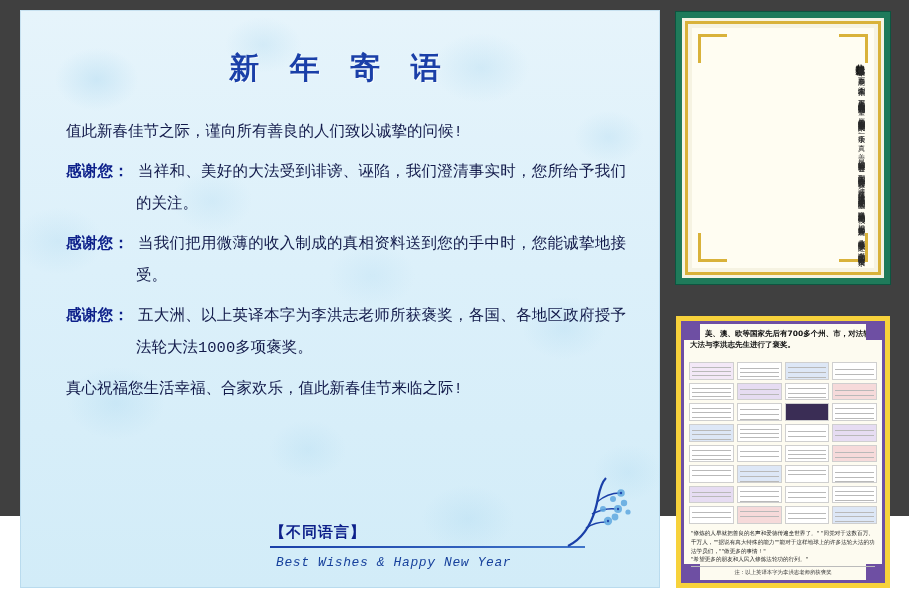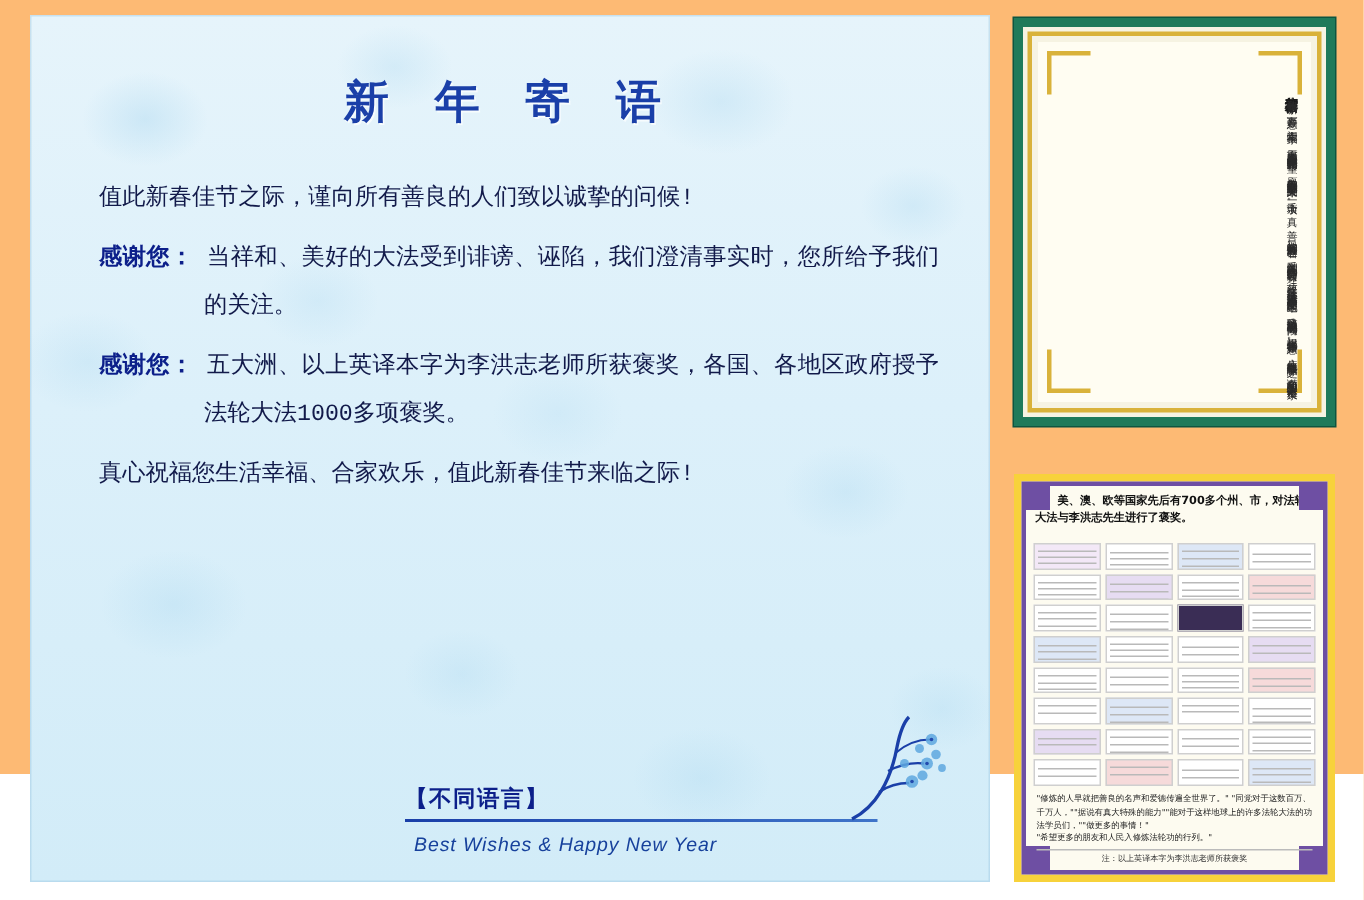--- a/index.html
+++ b/index.html
@@ -10,21 +10,21 @@
   body {
     width: 909px;
     height: 600px;
     font-family: "DejaVu Sans", "Liberation Sans", sans-serif;
     overflow: hidden;
   }
   .page {
     position: relative;
     width: 909px;
     height: 516px;
-    background: #fdba74;
+    background: #404040;
   }
 
   
   .card {
     position: absolute;
     left: 20px;
     top: 10px;
     width: 640px;
     height: 578px;
     background:
@@ -107,21 +107,21 @@
     left: 0;
     bottom: 28px;
     width: 315px;
     height: 2px;
     background: linear-gradient(90deg, #1a3fa8, #3f74c9);
   }
   .emblem-en {
     position: absolute;
     left: 6px;
     bottom: 6px;
-    font-family: Liberation Sans, sans-serif;
+    font-family: Liberation Mono, monospace;
     font-style: italic;
     font-size: 13px;
     color: #17419c;
     letter-spacing: 0.6px;
   }
   .plum {
     position: absolute;
     right: 2px;
     bottom: 26px;
     width: 80px;
@@ -299,20 +299,23 @@
     <div class="body-text">
 
       <p class="para para-plain">
         <span>值此新春佳节之际，谨向所有善良的人们致以诚挚的问候!</span>
       </p>
 
       <p class="para para-indent">
         <span class="lead">感谢您：</span><span>当祥和、美好的大法受到诽谤、诬陷，我们澄清事实时，您所给予我们的关注。</span>
       </p>
 
+      <p class="para para-indent">
+        <span class="lead">感谢您：</span><span>当我们把用微薄的收入制成的真相资料送到您的手中时，您能诚挚地接受。</span>
+      </p>
 
       <p class="para para-indent">
         <span class="lead">感谢您：</span><span>五大洲、以上英译本字为李洪志老师所获褒奖，各国、各地区政府授予法轮大法1000多项褒奖。</span>
       </p>
 
 
       <p class="para para-plain">
         <span>真心祝福您生活幸福、合家欢乐，值此新春佳节来临之际!</span>
       </p>
 

